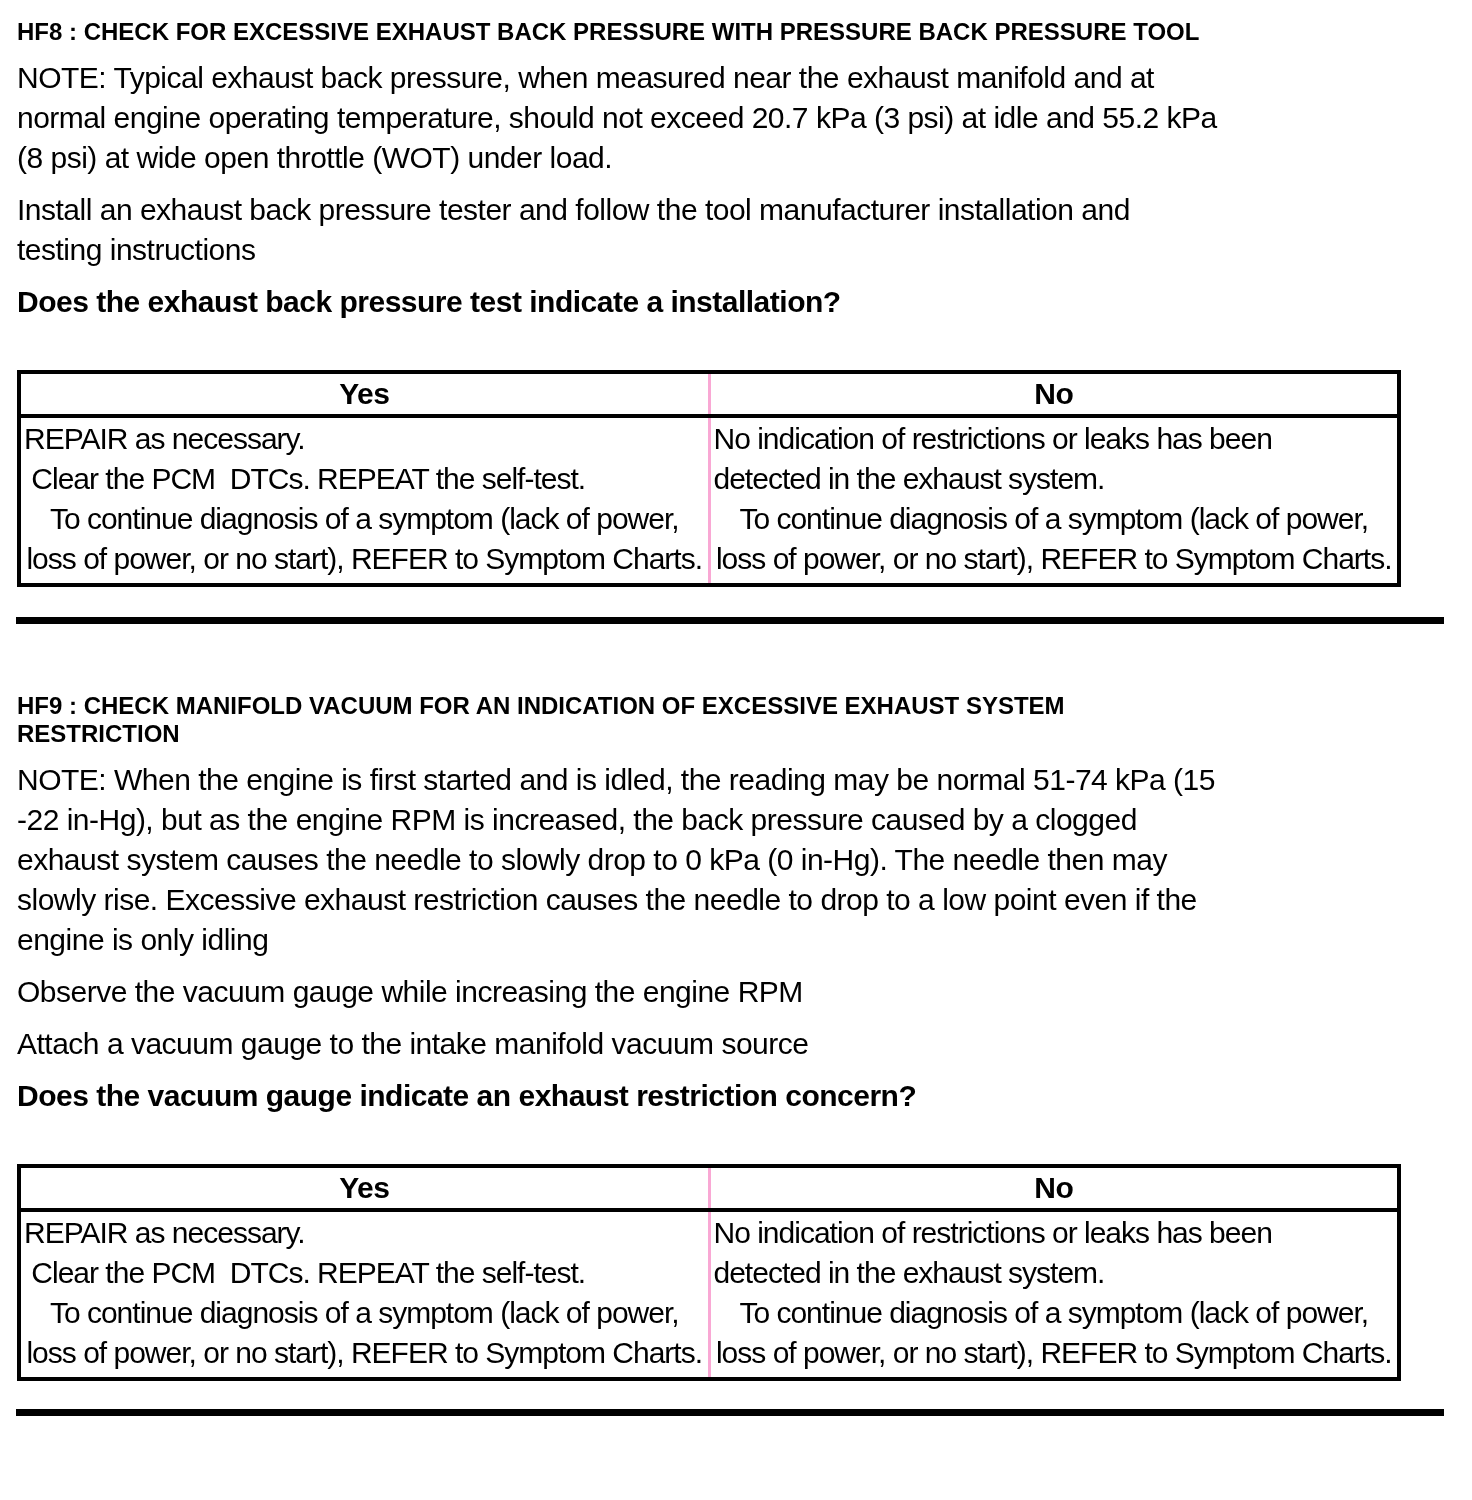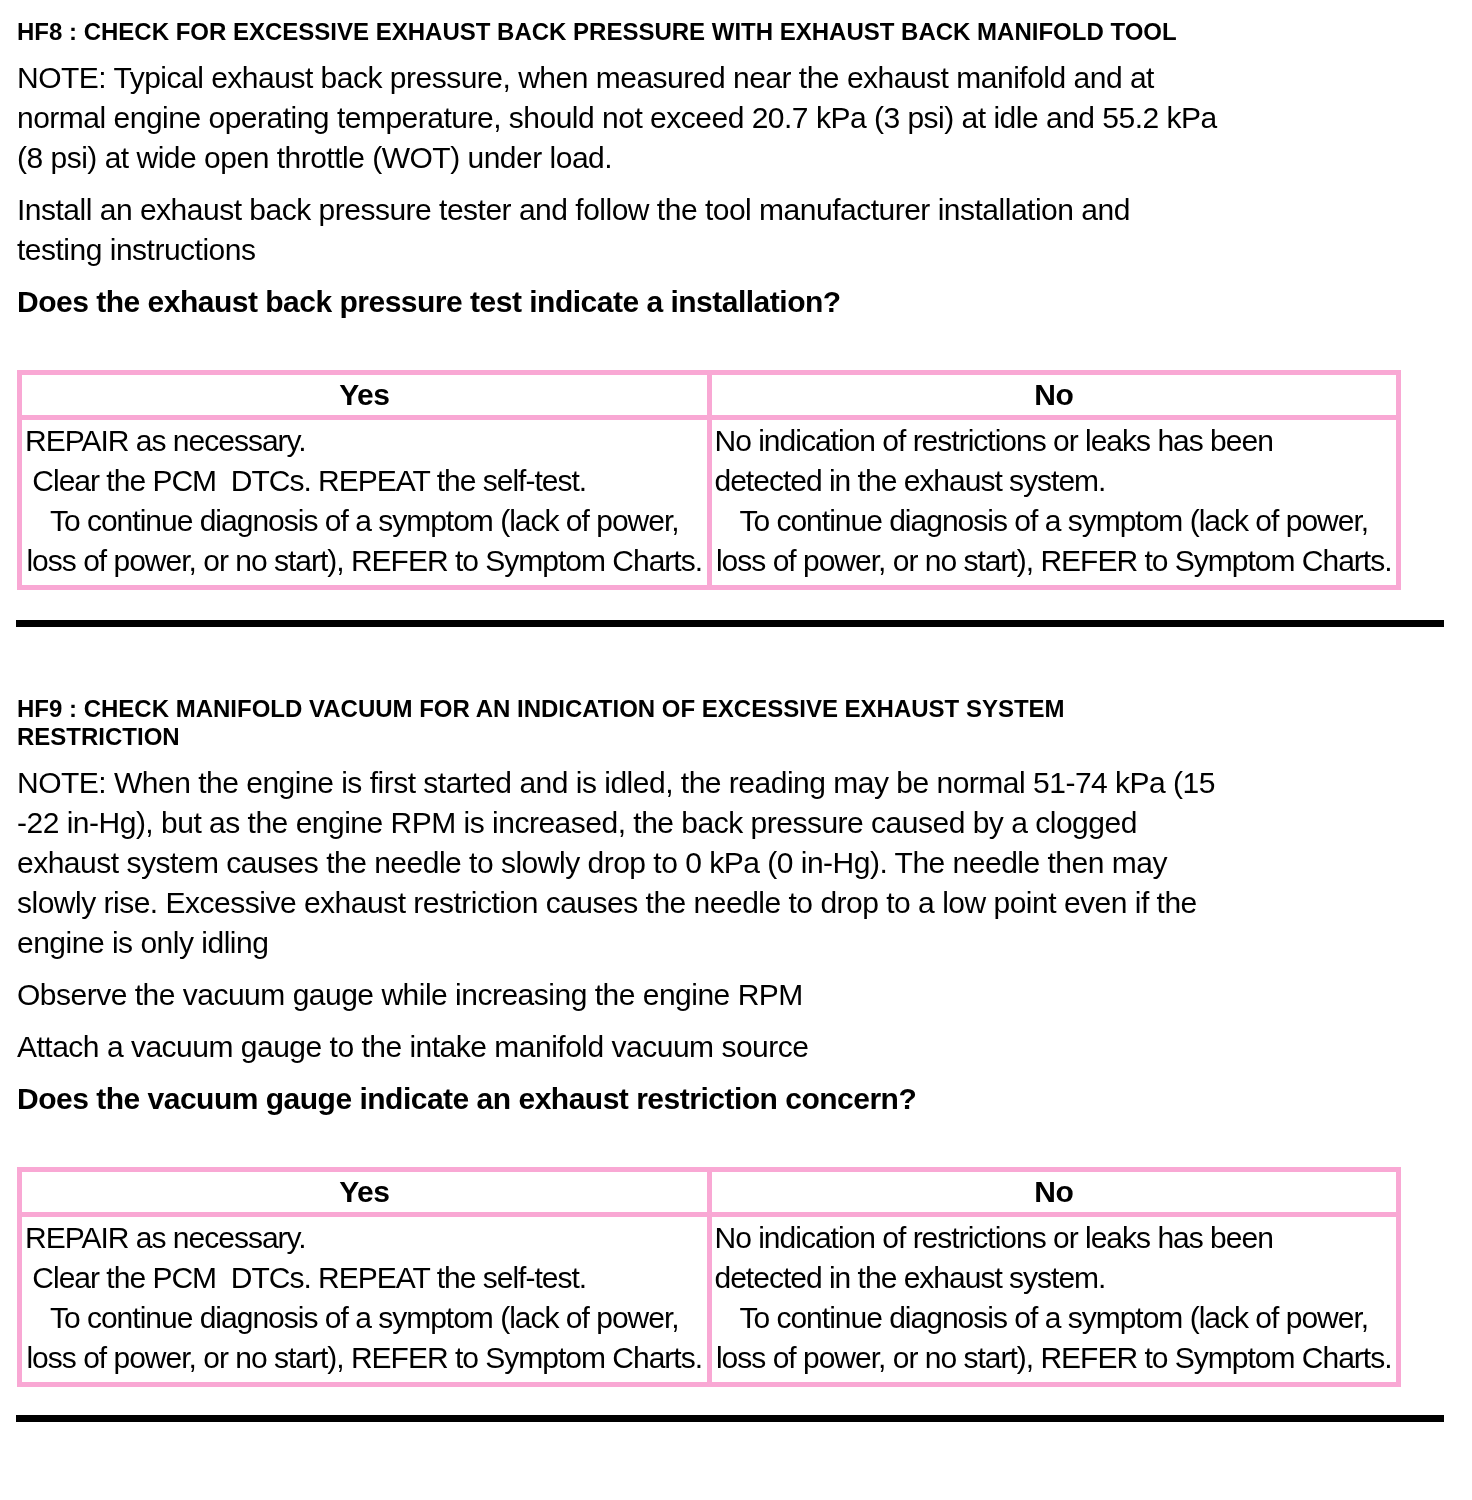--- a/index.html
+++ b/index.html
@@ -40,21 +40,21 @@
   }
   .decision-table {
     border-collapse: collapse;
     table-layout: fixed;
     width: 1384px;
     margin-top: 48px;
     border: 4px solid #000;
   }
   .decision-table th,
   .decision-table td {
-    border: 5px solid #f9a8d4;
+    border: 3px solid #f9a8d4;
     font-size: 30px;
   }
   .decision-table th {
     font-weight: 700;
     text-align: center;
     padding: 2px 3px;
     line-height: 36px;
     border-bottom: 4px solid #000;
     letter-spacing: -0.5px;
   }
@@ -84,21 +84,21 @@
   .rule-final {
     margin-top: 28px;
   }
 </style>
 </head>
 <body>
 
 <div class="page">
 
   <div class="section section-hf8">
-    <div class="step-heading">HF8 : CHECK FOR EXCESSIVE EXHAUST BACK PRESSURE WITH EXHAUST BACK MANIFOLD TOOL</div>
+    <div class="step-heading">HF8 : CHECK FOR EXCESSIVE EXHAUST BACK PRESSURE WITH PRESSURE BACK PRESSURE TOOL</div>
     <p class="para">NOTE: Typical exhaust back pressure, when measured near the exhaust manifold and at
 normal engine operating temperature, should not exceed 20.7 kPa (3 psi) at idle and 55.2 kPa
 (8 psi) at wide open throttle (WOT) under load.</p>
     <p class="para">Install an exhaust back pressure tester and follow the tool manufacturer installation and
 testing instructions</p>
     <p class="para question">Does the exhaust back pressure test indicate a installation?</p>
 
     <table class="decision-table">
       <colgroup>
           <col style="width:50%">

